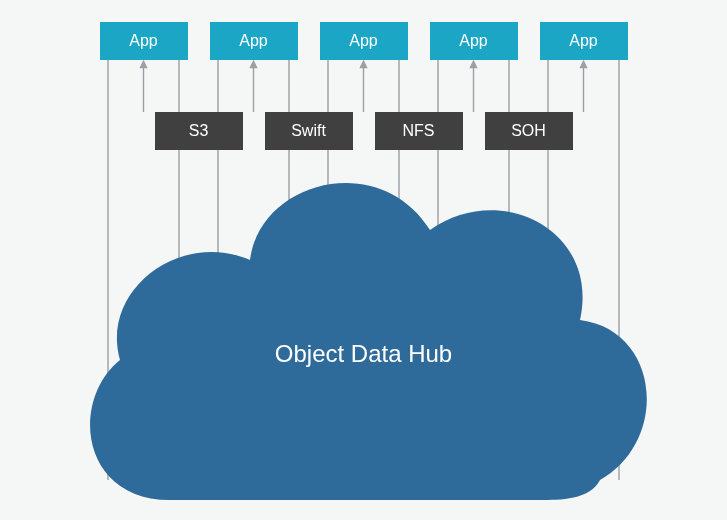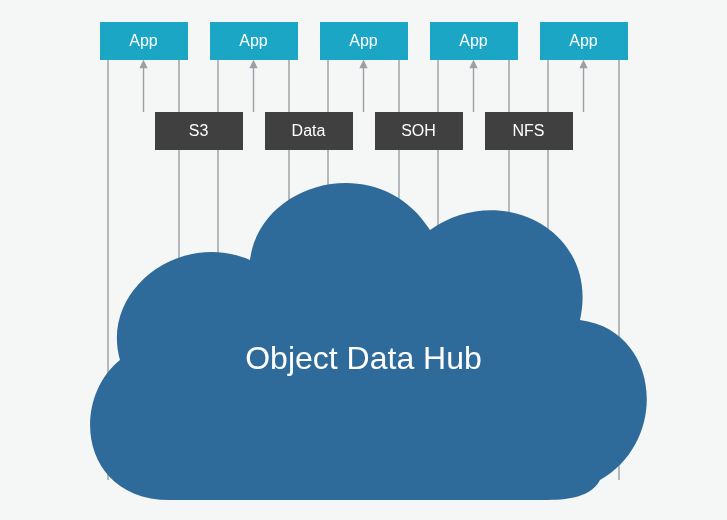--- a/index.html
+++ b/index.html
@@ -50,21 +50,21 @@
     width: 727px; height: 520px;
     pointer-events: none;
   }
   .cloud-label {
     position: absolute;
     left: 0;
     width: 100%;
     top: 340px;
     text-align: center;
     color: #fff;
-    font-size: 32px;
+    font-size: 24px;
     font-weight: 300;
   }
 </style>
 </head>
 <body>
 
 <div class="diagram">
 
   <svg class="lines" viewBox="0 0 727 520">
     <defs>
@@ -114,27 +114,27 @@
     <div class="box box-app">
         <span>App</span>
       </div>
   </div>
 
   <div class="row row-protocols">
     <div class="box box-proto">
         <span>S3</span>
       </div>
     <div class="box box-proto">
-        <span>Data</span>
+        <span>Swift</span>
+      </div>
+    <div class="box box-proto">
+        <span>NFS</span>
       </div>
     <div class="box box-proto">
         <span>SOH</span>
-      </div>
-    <div class="box box-proto">
-        <span>NFS</span>
       </div>
   </div>
 
   <div class="cloud-wrap">
     <svg width="727" height="520" viewBox="0 0 727 520">
       <path fill="#2f6b9a" d="
         M 170 500
         C 80 500 70 400 120 360
         C 100 290 180 230 250 260
         C 260 180 380 150 430 230

